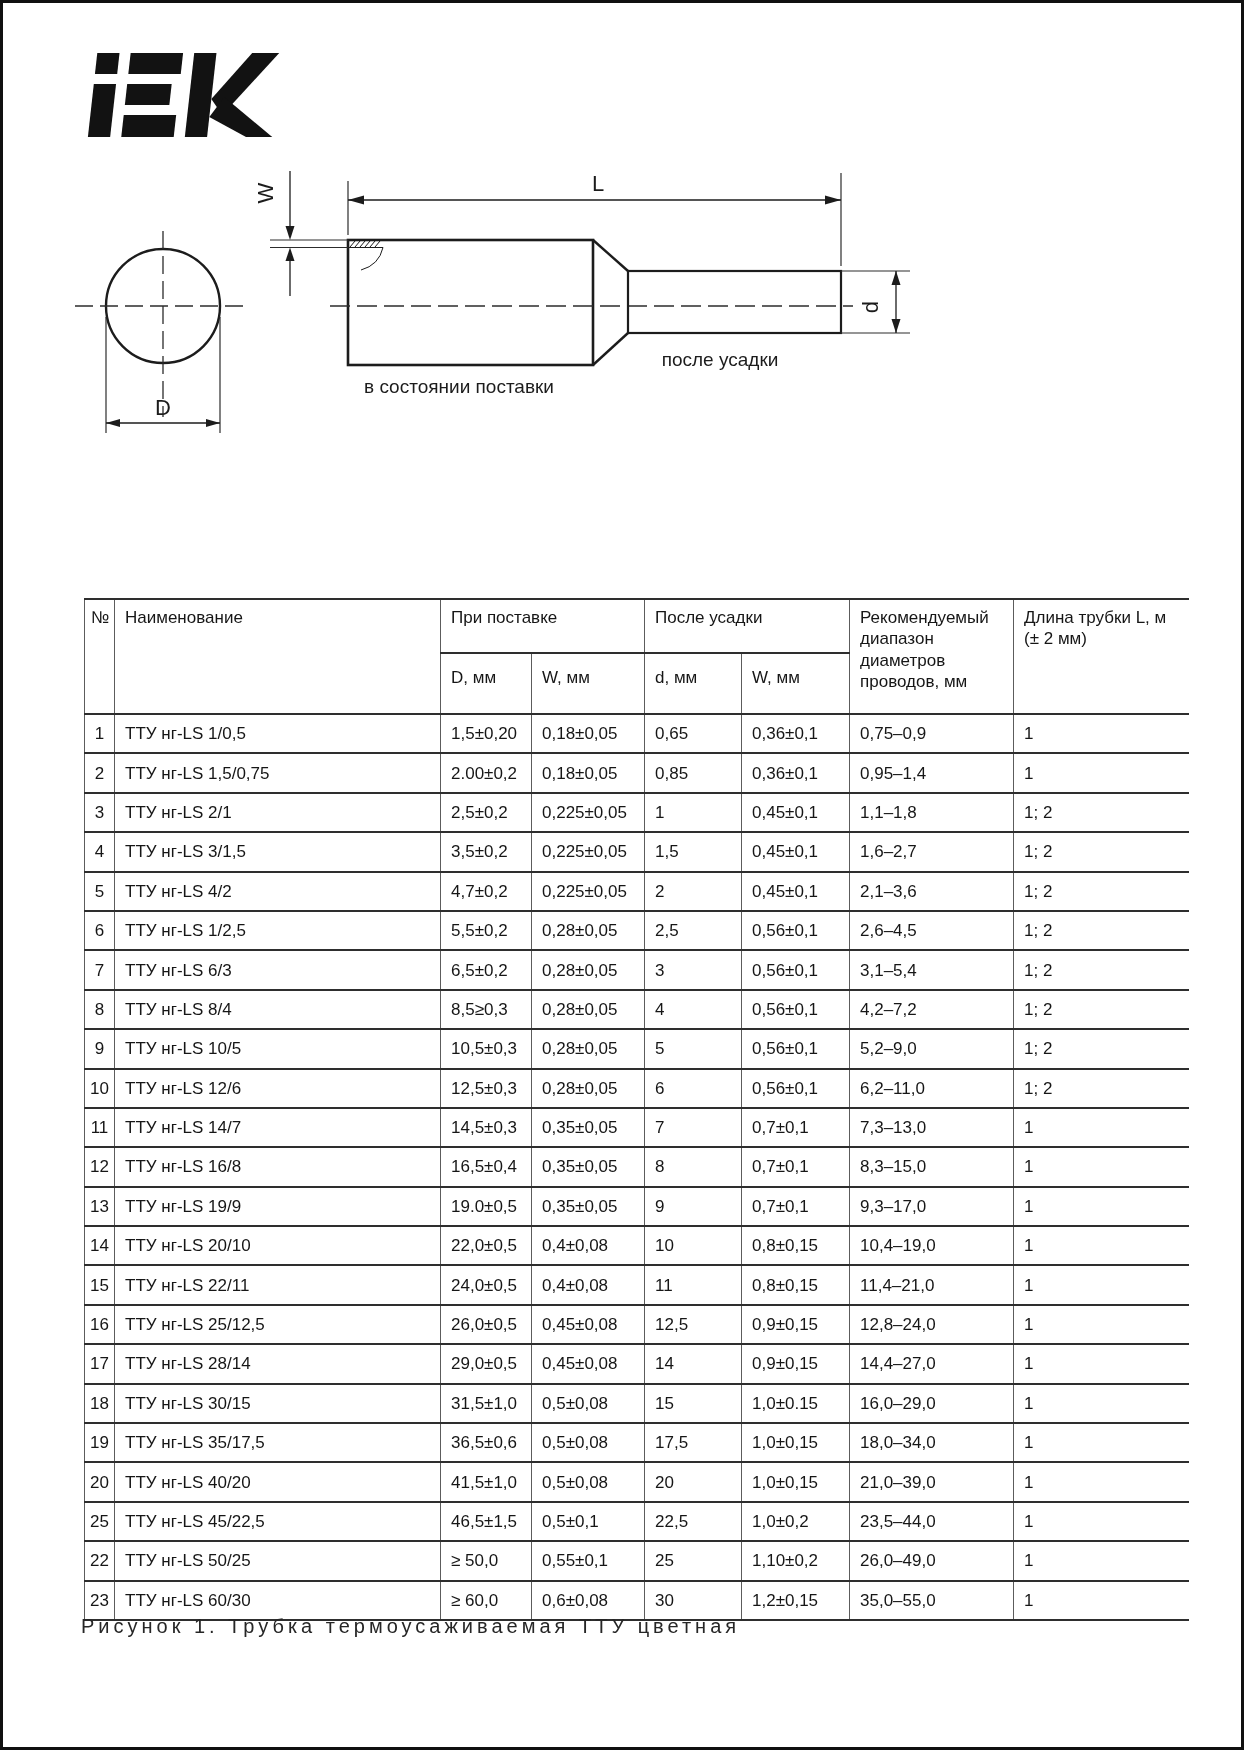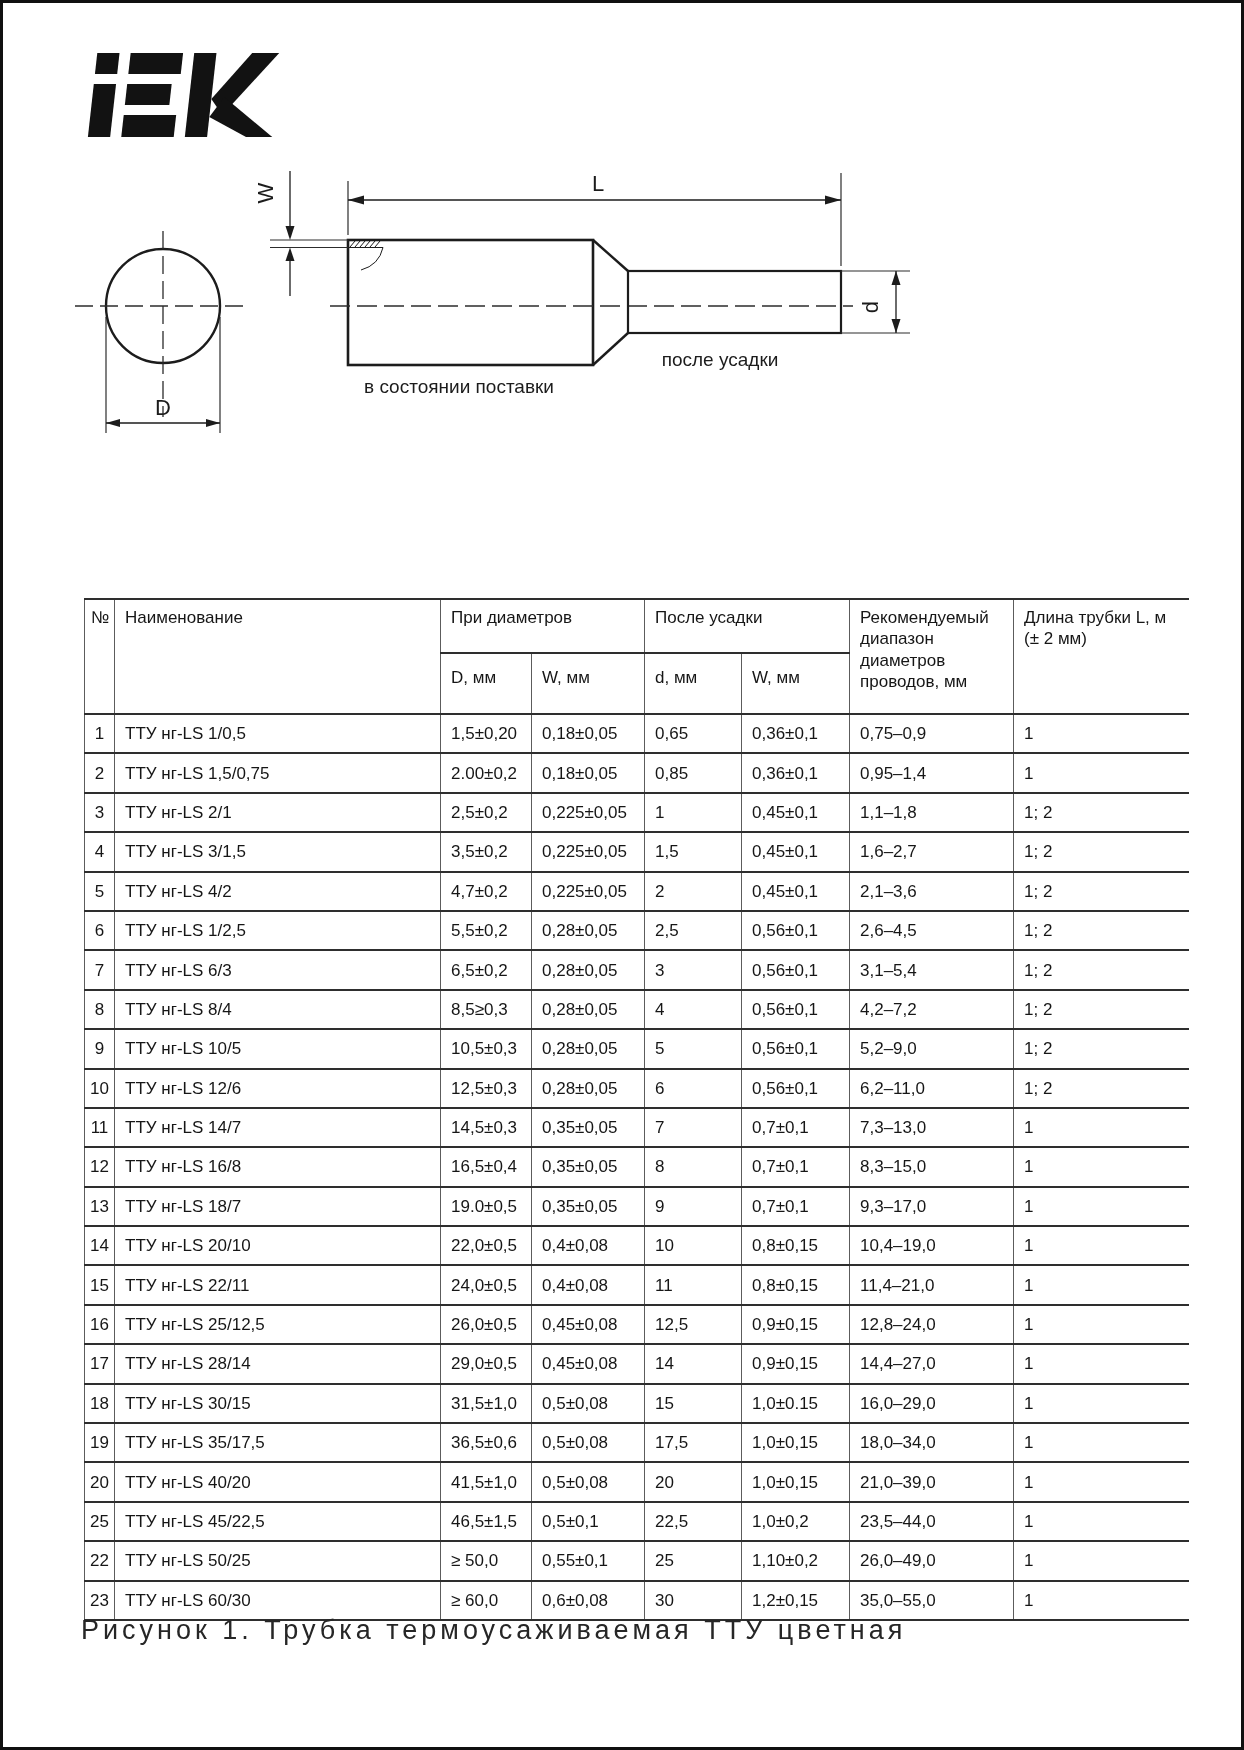--- a/index.html
+++ b/index.html
@@ -46,21 +46,21 @@
   table.spec thead tr.sub th { height:46px; padding-top:13px; }
   table.spec td {
     height:36.4px;
     padding:1px 5px 0 10px;
     vertical-align:middle;
   }
   table.spec td:first-child { text-align:center; padding-left:2px; padding-right:2px; }
   
   .caption {
     position:absolute; left:78px; top:1612px;
-    font-size:27px;
+    font-size:20px;
     letter-spacing:4px;
     color:#262626;
     white-space:nowrap;
   }
 </style>
 </head>
 <body>
 
 <div class="page">
 
@@ -143,21 +143,21 @@
         <col style="width:113px">
       <col style="width:97px">
         <col style="width:108px">
       <col style="width:164px">
         <col style="width:175px">
     </colgroup>
     <thead>
       <tr>
         <th rowspan="2" style="padding-left:6px;">№</th>
         <th rowspan="2">Наименование</th>
-        <th colspan="2">При диаметров</th>
+        <th colspan="2">При поставке</th>
         <th colspan="2">После усадки</th>
         <th rowspan="2">Рекомендуемый диапазон диаметров проводов, мм</th>
         <th rowspan="2">Длина трубки L, м (± 2 мм)</th>
       </tr>
       <tr class="sub">
         <th>D, мм</th>
         <th>W, мм</th>
         <th>d, мм</th>
         <th>W, мм</th>
       </tr>
@@ -278,21 +278,21 @@
           <td>ТТУ нг-LS 16/8</td>
           <td>16,5±0,4</td>
           <td>0,35±0,05</td>
           <td>8</td>
           <td>0,7±0,1</td>
           <td>8,3–15,0</td>
           <td>1</td>
         </tr>
         <tr>
           <td>13</td>
-          <td>ТТУ нг-LS 18/7</td>
+          <td>ТТУ нг-LS 19/9</td>
           <td>19.0±0,5</td>
           <td>0,35±0,05</td>
           <td>9</td>
           <td>0,7±0,1</td>
           <td>9,3–17,0</td>
           <td>1</td>
         </tr>
         <tr>
           <td>14</td>
           <td>ТТУ нг-LS 20/10</td>

